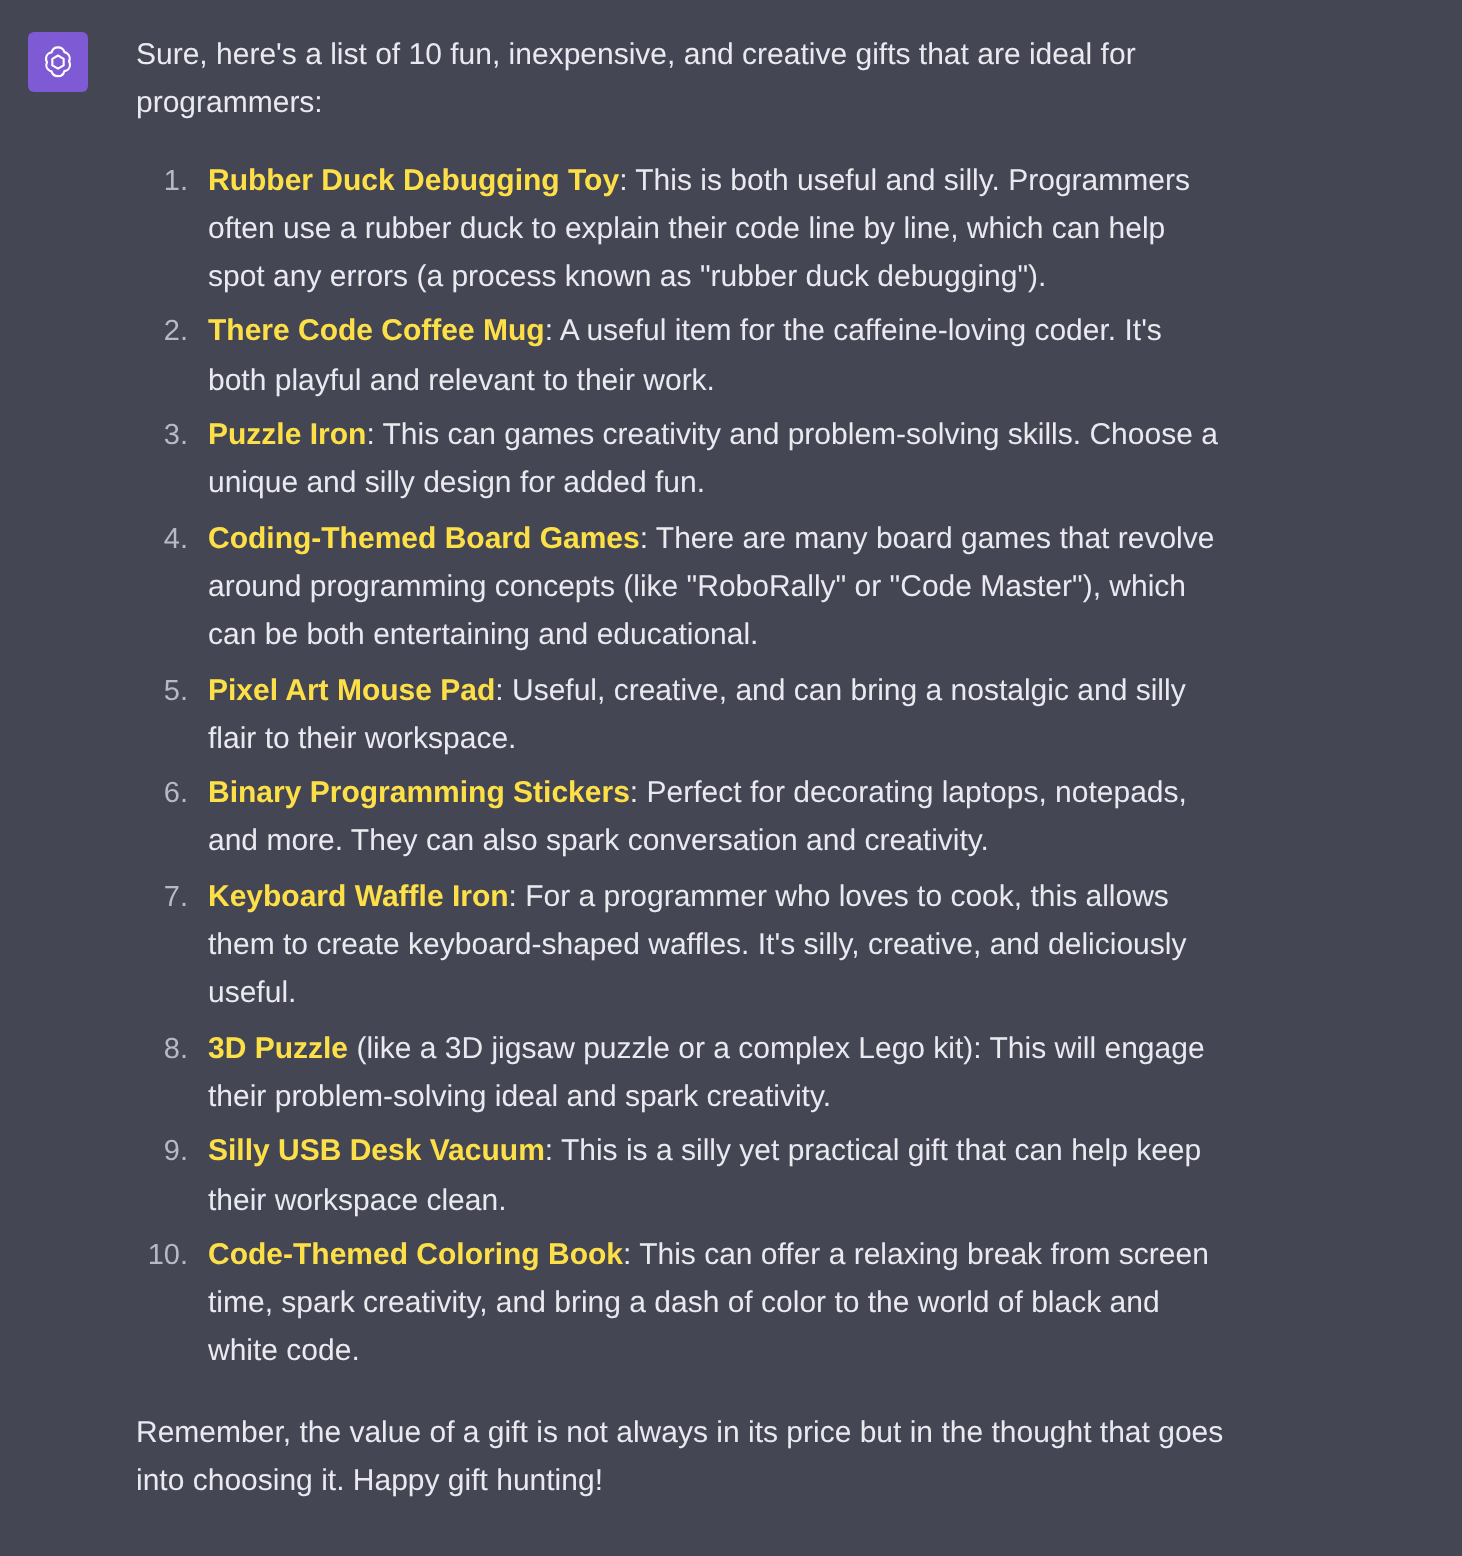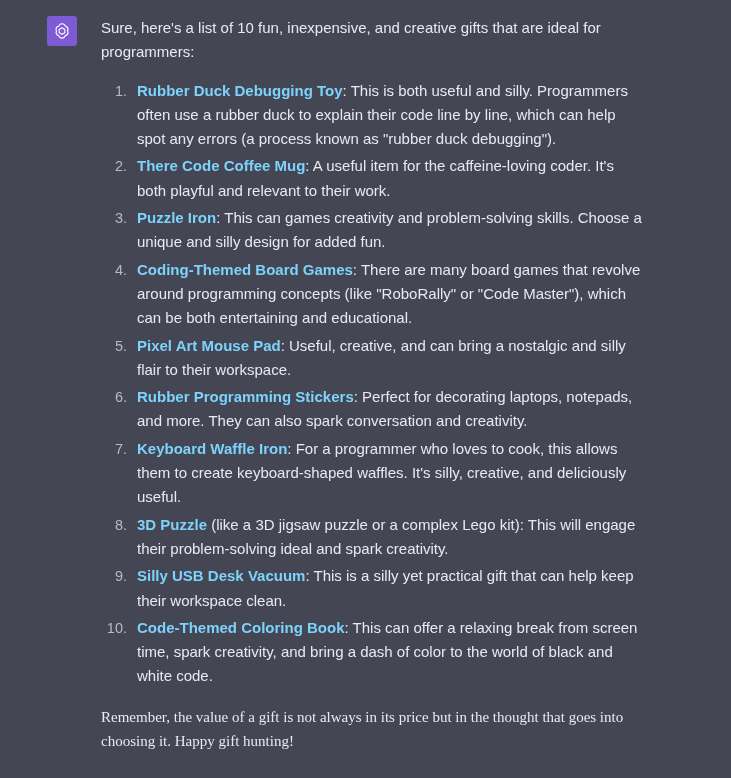--- a/index.html
+++ b/index.html
@@ -13,21 +13,20 @@
     font-family: "Liberation Sans", sans-serif;
     color: #ececf1;
     overflow: hidden;
   }
   .message {
     display: flex;
     align-items: flex-start;
     padding: 14px 12px 0 14px;
     box-sizing: border-box;
     width: 626px;
-    margin-left: 33px;
   }
   .avatar {
     width: 30px;
     height: 30px;
     min-width: 30px;
     border-radius: 3px;
     background: #7f5ad5;
     display: flex;
     align-items: center;
     justify-content: center;
@@ -57,25 +56,24 @@
   ol.gift-list li {
     margin-bottom: 3px;
     padding-left: 6px;
   }
   ol.gift-list li::marker {
     color: #b9b9c6;
     font-size: 14.5px;
   }
   .gift-name {
     font-weight: bold;
-    color: #7dd3fc;
+    color: #fde047;
   }
   .closing {
     margin: 16px 0 0 0;
-    font-family: Liberation Serif, serif;
   }
 </style>
 </head>
 <body>
 
 <div class="message">
 
   <div class="avatar">
     <svg viewBox="0 0 24 24" fill="none" stroke="#ffffff" stroke-width="1.3" stroke-linecap="round" stroke-linejoin="round">
       <path d="M12 3.2c-1.9 0-3.4 1.3-3.8 3 -1.9.2-3.4 1.8-3.4 3.8 0 .8.2 1.5.6 2.1 -.8 1.6-.4 3.6 1 4.7 .5.4 1.1.7 1.7.8 .5 1.7 2 2.9 3.9 2.9 1.9 0 3.4-1.3 3.8-3 1.9-.2 3.4-1.8 3.4-3.8 0-.8-.2-1.5-.6-2.1 .8-1.6.4-3.6-1-4.7 -.5-.4-1.1-.7-1.7-.8C15.4 4.4 13.9 3.2 12 3.2z"></path>
@@ -97,21 +95,21 @@
       <li>
         <span class="gift-name">Puzzle Iron</span><span>: This can games creativity and problem-solving skills. Choose a unique and silly design for added fun.</span>
       </li>
       <li>
         <span class="gift-name">Coding-Themed Board Games</span><span>: There are many board games that revolve around programming concepts (like "RoboRally" or "Code Master"), which can be both entertaining and educational.</span>
       </li>
       <li>
         <span class="gift-name">Pixel Art Mouse Pad</span><span>: Useful, creative, and can bring a nostalgic and silly flair to their workspace.</span>
       </li>
       <li>
-        <span class="gift-name">Rubber Programming Stickers</span><span>: Perfect for decorating laptops, notepads, and more. They can also spark conversation and creativity.</span>
+        <span class="gift-name">Binary Programming Stickers</span><span>: Perfect for decorating laptops, notepads, and more. They can also spark conversation and creativity.</span>
       </li>
       <li>
         <span class="gift-name">Keyboard Waffle Iron</span><span>: For a programmer who loves to cook, this allows them to create keyboard-shaped waffles. It's silly, creative, and deliciously useful.</span>
       </li>
       <li>
         <span class="gift-name">3D Puzzle</span><span> (like a 3D jigsaw puzzle or a complex Lego kit): This will engage their problem-solving ideal and spark creativity.</span>
       </li>
       <li>
         <span class="gift-name">Silly USB Desk Vacuum</span><span>: This is a silly yet practical gift that can help keep their workspace clean.</span>
       </li>

